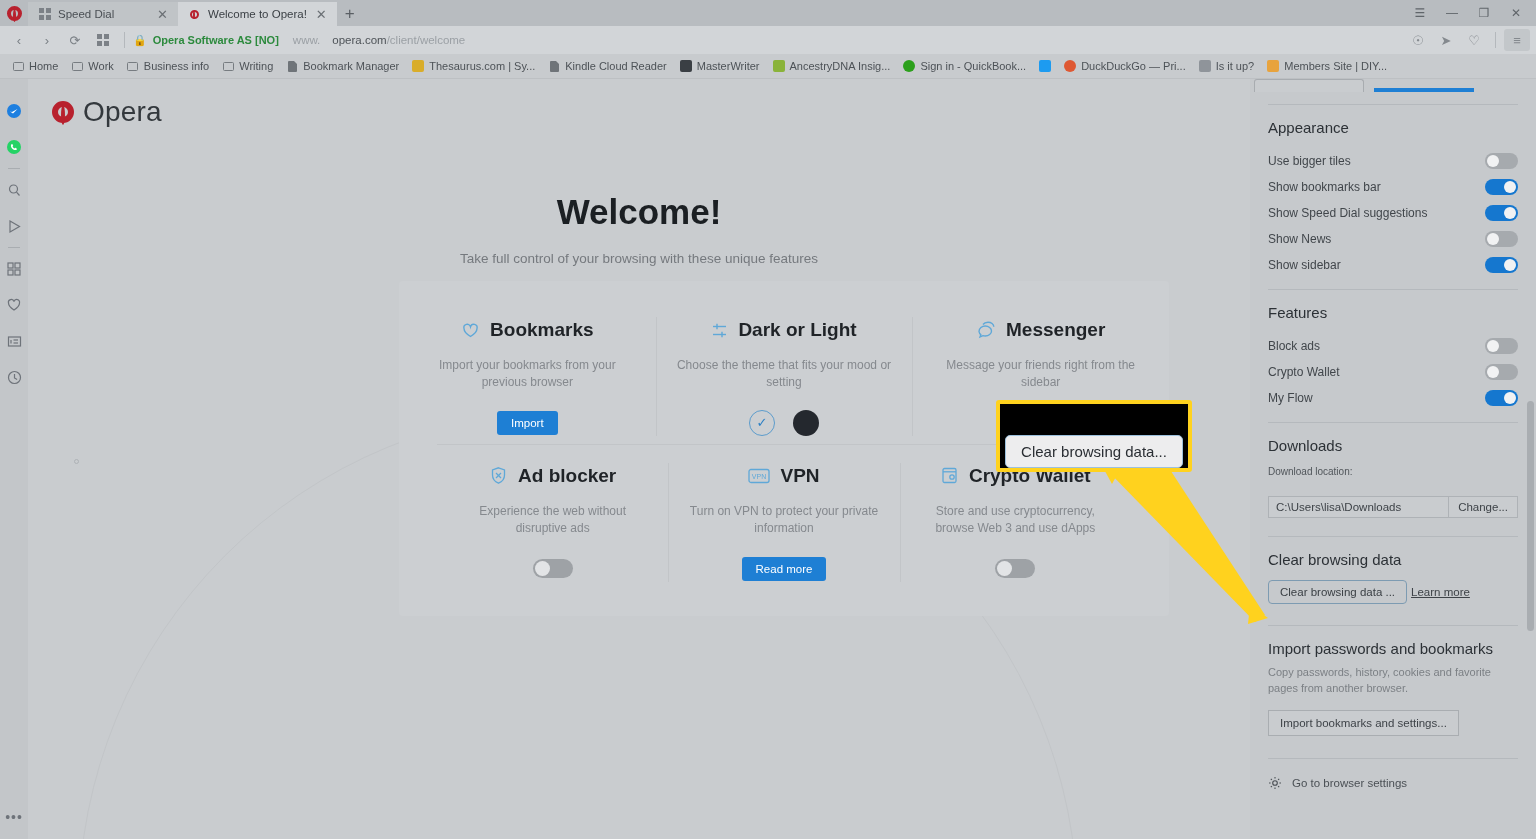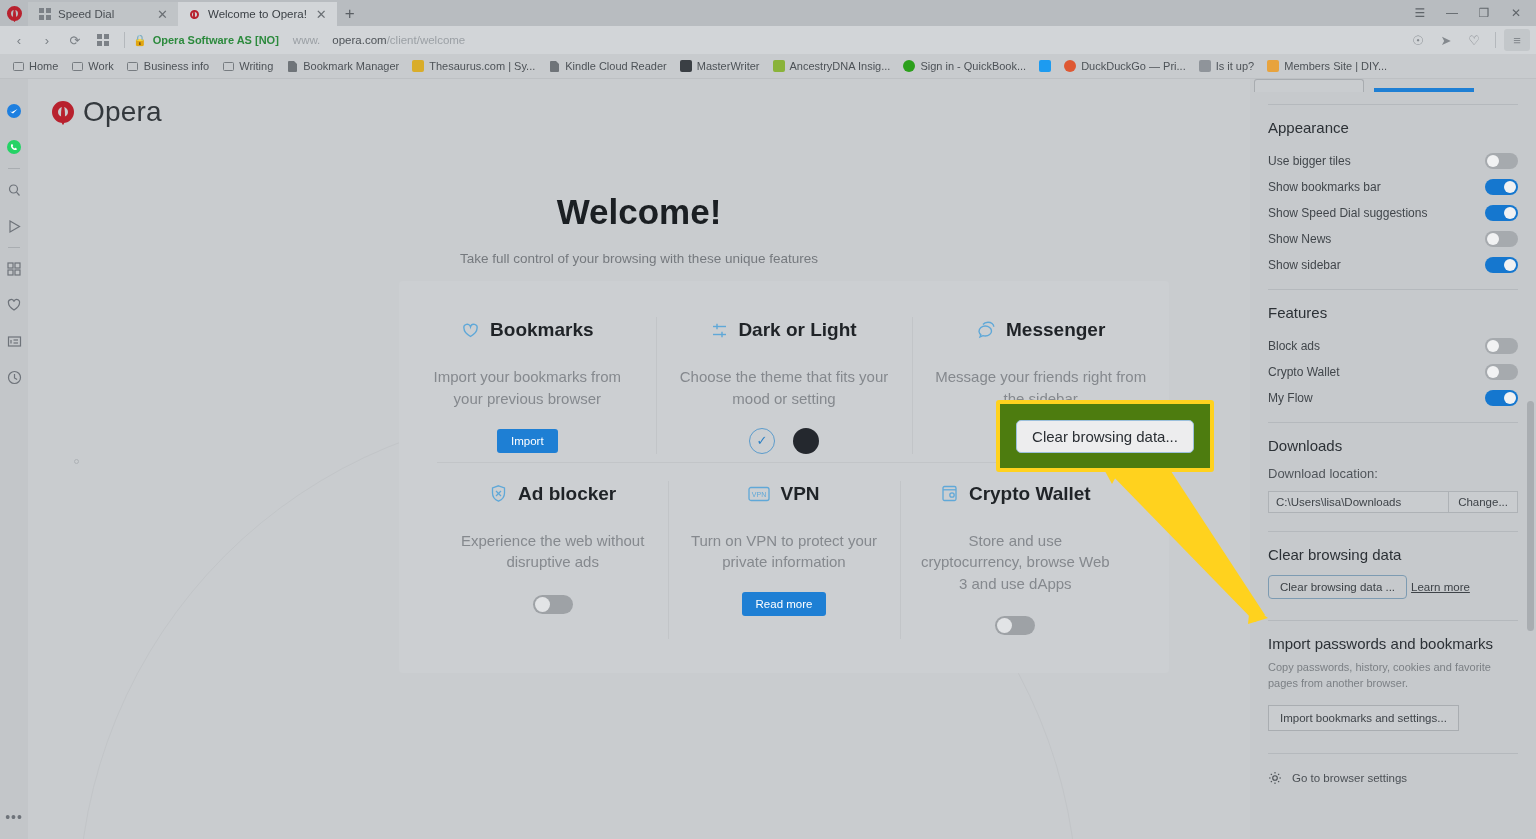--- a/index.html
+++ b/index.html
@@ -143,21 +143,21 @@
   .cards-row + .cards-row { border-top: 1px solid #c2c5c8;
     margin: 0 38px; padding-top: 4px; }
   .card { flex: 1; text-align: center; padding: 16px 18px 8px;
     position: relative; }
   .card + .card::before { content: ""; position: absolute; left: 0;
     top: 14px; bottom: 8px; width: 1px; background: #c2c5c8; }
   .card-head { display: flex; align-items: center; justify-content: center;
     gap: 10px; }
   .card-title { font-size: 19px; font-weight: bold; color: #1f2327; }
   .card-icon { color: #5fa8d8; display: flex; align-items: center; }
-  .card-desc { margin-top: 25px; font-size: 15px; color: #85898e;
+  .card-desc { margin-top: 16px; font-size: 12px; color: #85898e;
     line-height: 1.45; }
   .card-action { margin-top: 18px; display: flex; justify-content: center;
     align-items: center; gap: 18px; min-height: 26px; }
   .btn-blue { background: #1e7fd4; color: #fff; font-size: 11.5px;
     border: none; border-radius: 3px; padding: 6px 14px; }
   .theme-circle { width: 26px; height: 26px; border-radius: 50%; }
   .theme-light { border: 1.6px solid #5c9ccc; display: flex;
     align-items: center; justify-content: center; color: #2b7fc4;
     font-size: 13px; }
   .theme-dark { background: #24282e; }
@@ -183,21 +183,21 @@
     padding: 5px 0; }
   .rp-label { font-size: 12px; color: #41464b; }
   .tg { width: 33px; height: 16px; border-radius: 9px; position: relative;
     flex: 0 0 33px; }
   .tg.on { background: #1577cf; }
   .tg.off { background: #a6aaae; }
   .tg::after { content: ""; position: absolute; top: 2px; width: 12px;
     height: 12px; border-radius: 50%; background: #f1f2f3; }
   .tg.on::after { right: 2px; }
   .tg.off::after { left: 2px; }
-  .rp-sublabel { font-size: 13px; color: #50555a; margin-bottom: 10px; }
+  .rp-sublabel { font-size: 10px; color: #50555a; margin-bottom: 19px; }
   .dl-row { display: flex; }
   .dl-input { flex: 1; height: 22px; border: 1px solid #aeb2b6;
     background: #c9cccf; font-size: 11.5px; color: #3e4348;
     display: flex; align-items: center; padding: 0 7px; }
   .dl-change { height: 22px; border: 1px solid #aeb2b6; border-left: none;
     background: #c9cccf; font-size: 11.5px; color: #3e4348;
     display: flex; align-items: center; padding: 0 9px; }
   .cbd-row { display: flex; align-items: center; gap: 4px; }
   .cbd-btn { border: 1.6px solid #7d9bb2; border-radius: 4px;
     background: #c6c9cc; font-size: 11.5px; color: #3b4045;
@@ -207,23 +207,23 @@
     margin-bottom: 13px; }
   .imp-btn { border: 1px solid #a9adb1; background: #c9cccf;
     font-size: 11.5px; color: #3e4348; padding: 6px 11px; }
   .rp-foot { display: flex; align-items: center; gap: 10px;
     font-size: 11.5px; color: #4b5055; padding: 6px 0; }
   .gear { width: 14px; height: 14px; flex: 0 0 14px; }
   .rp-scroll { position: absolute; right: 2px; top: 322px; width: 7px;
     height: 230px; background: #a9adb1; border-radius: 4px; }
 
   
-  .callout { position: absolute; left: 996px; top: 400px; width: 218px;
-    height: 72px; background: #4d7c0f; border: 4px solid #ffd21e;
-    border-radius: 3px; display: flex; align-items: center;
+  .callout { position: absolute; left: 996px; top: 400px; width: 196px;
+    height: 72px; background: #000000; border: 4px solid #ffd21e;
+    border-radius: 3px; display: flex; align-items: flex-end;
     justify-content: center; z-index: 50; }
   .callout-btn { border: 1.8px solid #9cc0dc; border-radius: 5px;
     background: #ededee; font-size: 15px; color: #2a2e33;
     padding: 7px 15px; }
   .arrow-svg { position: absolute; left: 1000px; top: 400px;
     width: 470px; height: 250px; z-index: 45; pointer-events: none; }
 </style>
 </head>
 <body>
 

